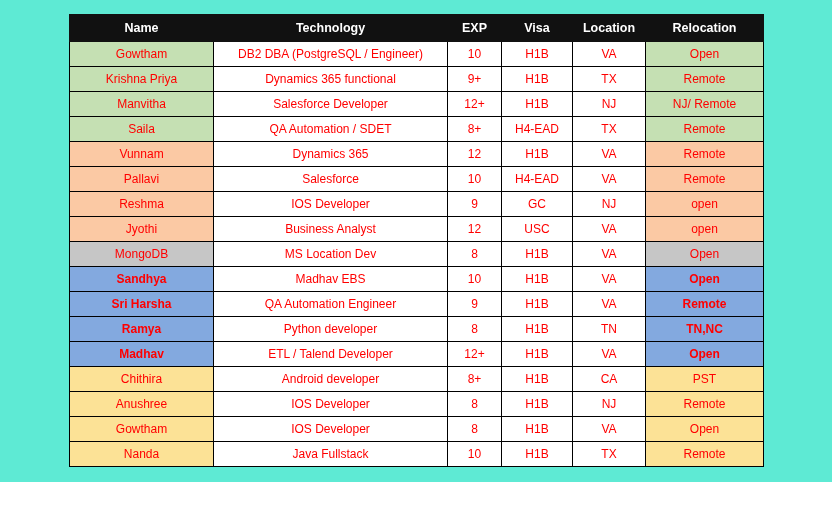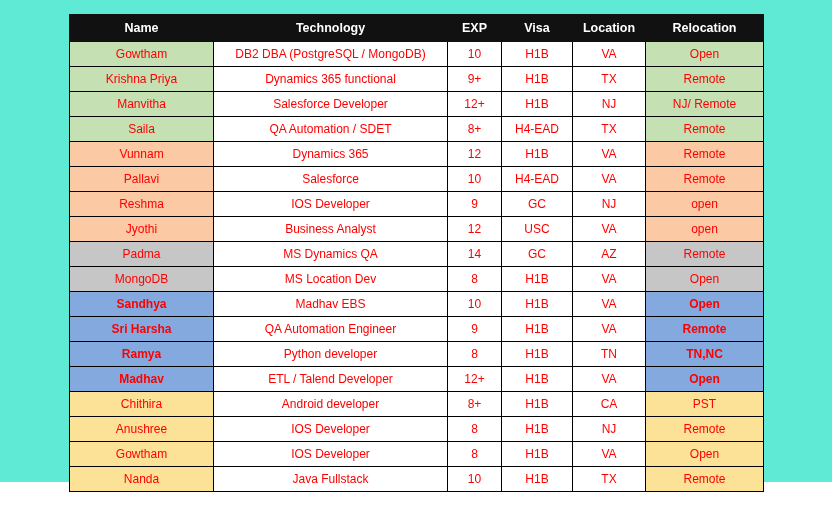--- a/index.html
+++ b/index.html
@@ -87,21 +87,21 @@
         <th>Technology</th>
         <th>EXP</th>
         <th>Visa</th>
         <th>Location</th>
         <th>Relocation</th>
       </tr>
     </thead>
     <tbody id="table-body">
         <tr>
           <td class="g-green">Gowtham</td>
-          <td>DB2 DBA (PostgreSQL / MongoDB)</td>
+          <td>DB2 DBA (PostgreSQL / Engineer)</td>
           <td>10</td>
           <td>H1B</td>
           <td>VA</td>
           <td class="g-green">Open</td>
         </tr>
         <tr>
           <td class="g-green">Krishna Priya</td>
           <td>Dynamics 365 functional</td>
           <td>9+</td>
           <td>H1B</td>
@@ -150,28 +150,20 @@
         </tr>
         <tr>
           <td class="g-orange">Jyothi</td>
           <td>Business Analyst</td>
           <td>12</td>
           <td>USC</td>
           <td>VA</td>
           <td class="g-orange">open</td>
         </tr>
         <tr>
-          <td class="g-gray">Padma</td>
-          <td>MS Dynamics QA</td>
-          <td>14</td>
-          <td>GC</td>
-          <td>AZ</td>
-          <td class="g-gray">Remote</td>
-        </tr>
-        <tr>
           <td class="g-gray">MongoDB</td>
           <td>MS Location Dev</td>
           <td>8</td>
           <td>H1B</td>
           <td>VA</td>
           <td class="g-gray">Open</td>
         </tr>
         <tr>
           <td class="g-blue">Sandhya</td>
           <td>Madhav EBS</td>

